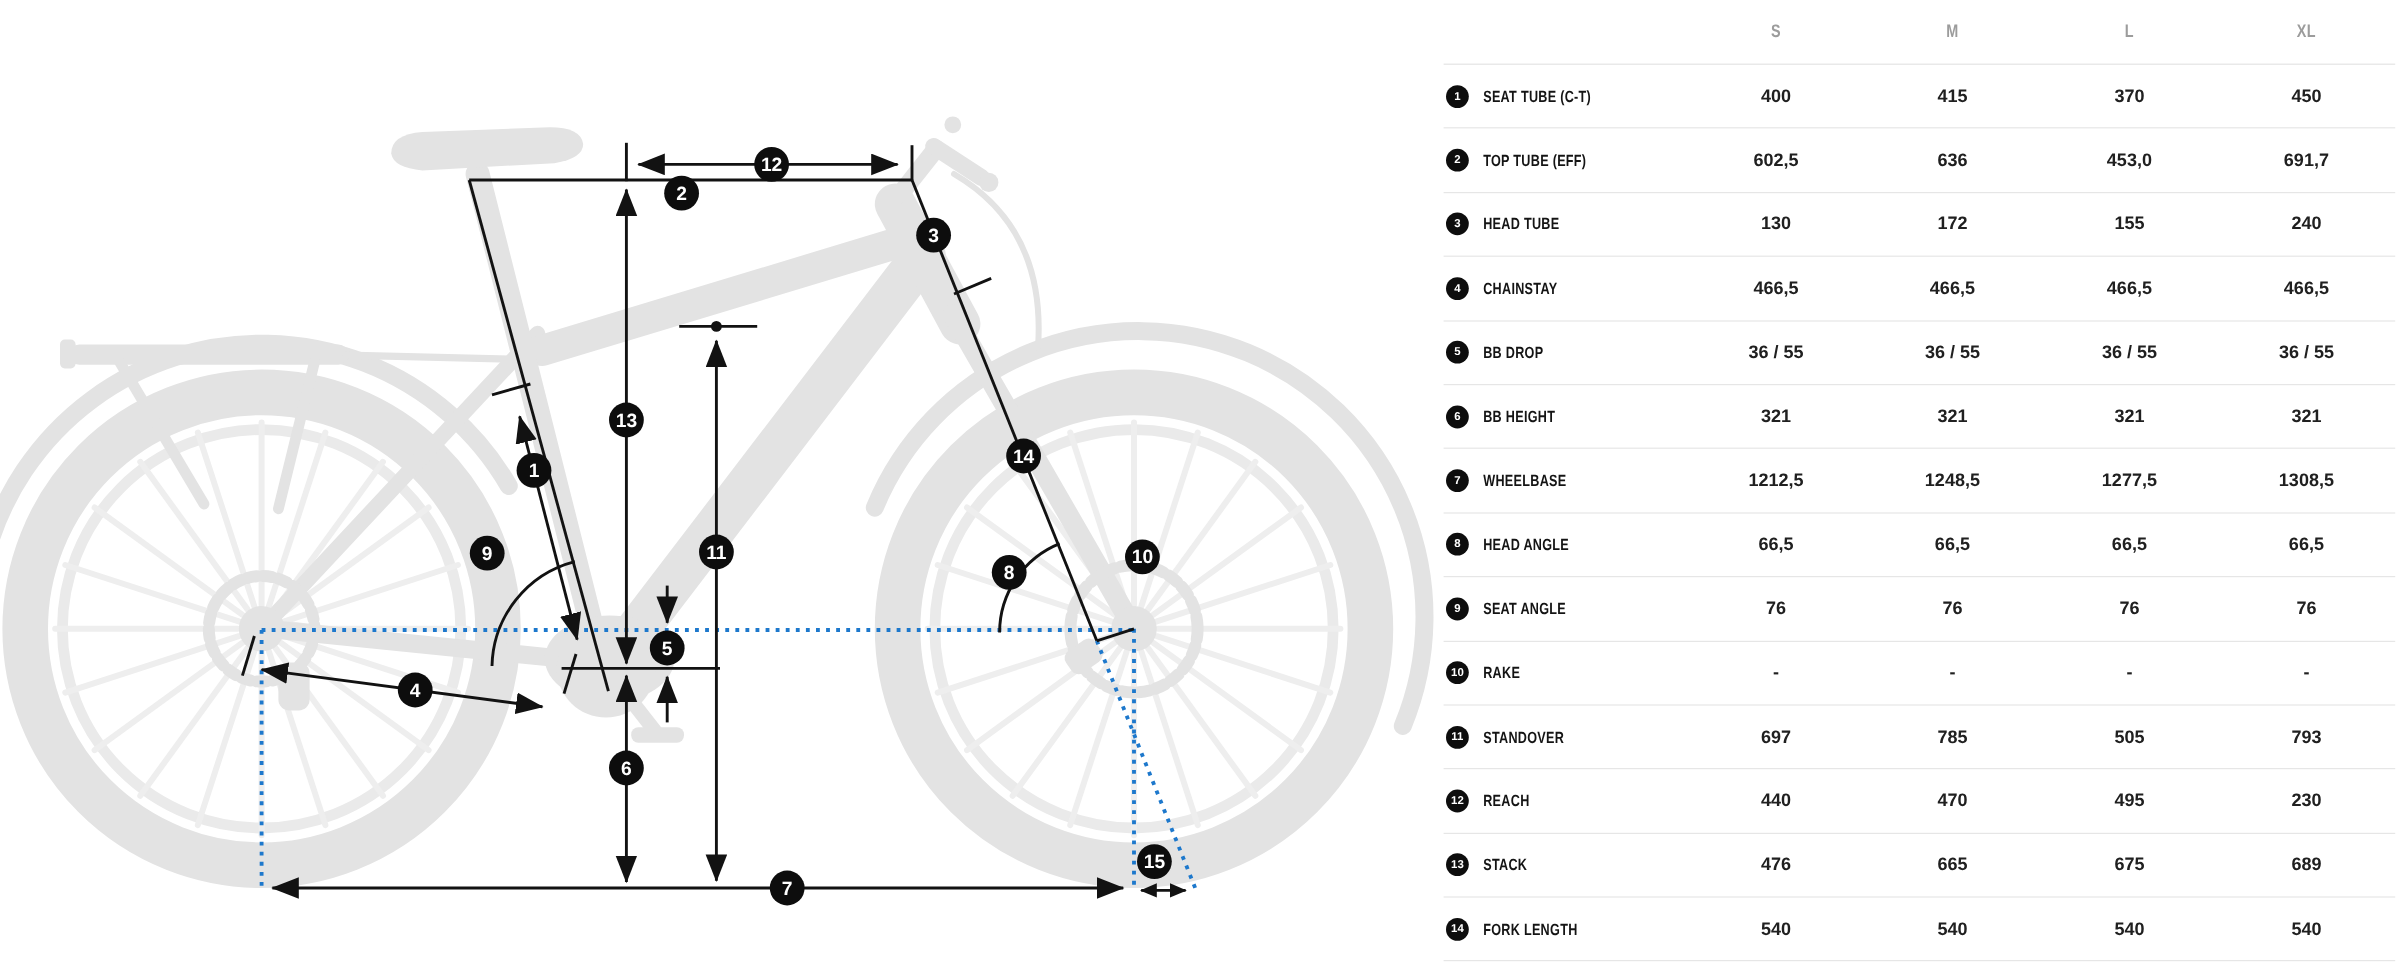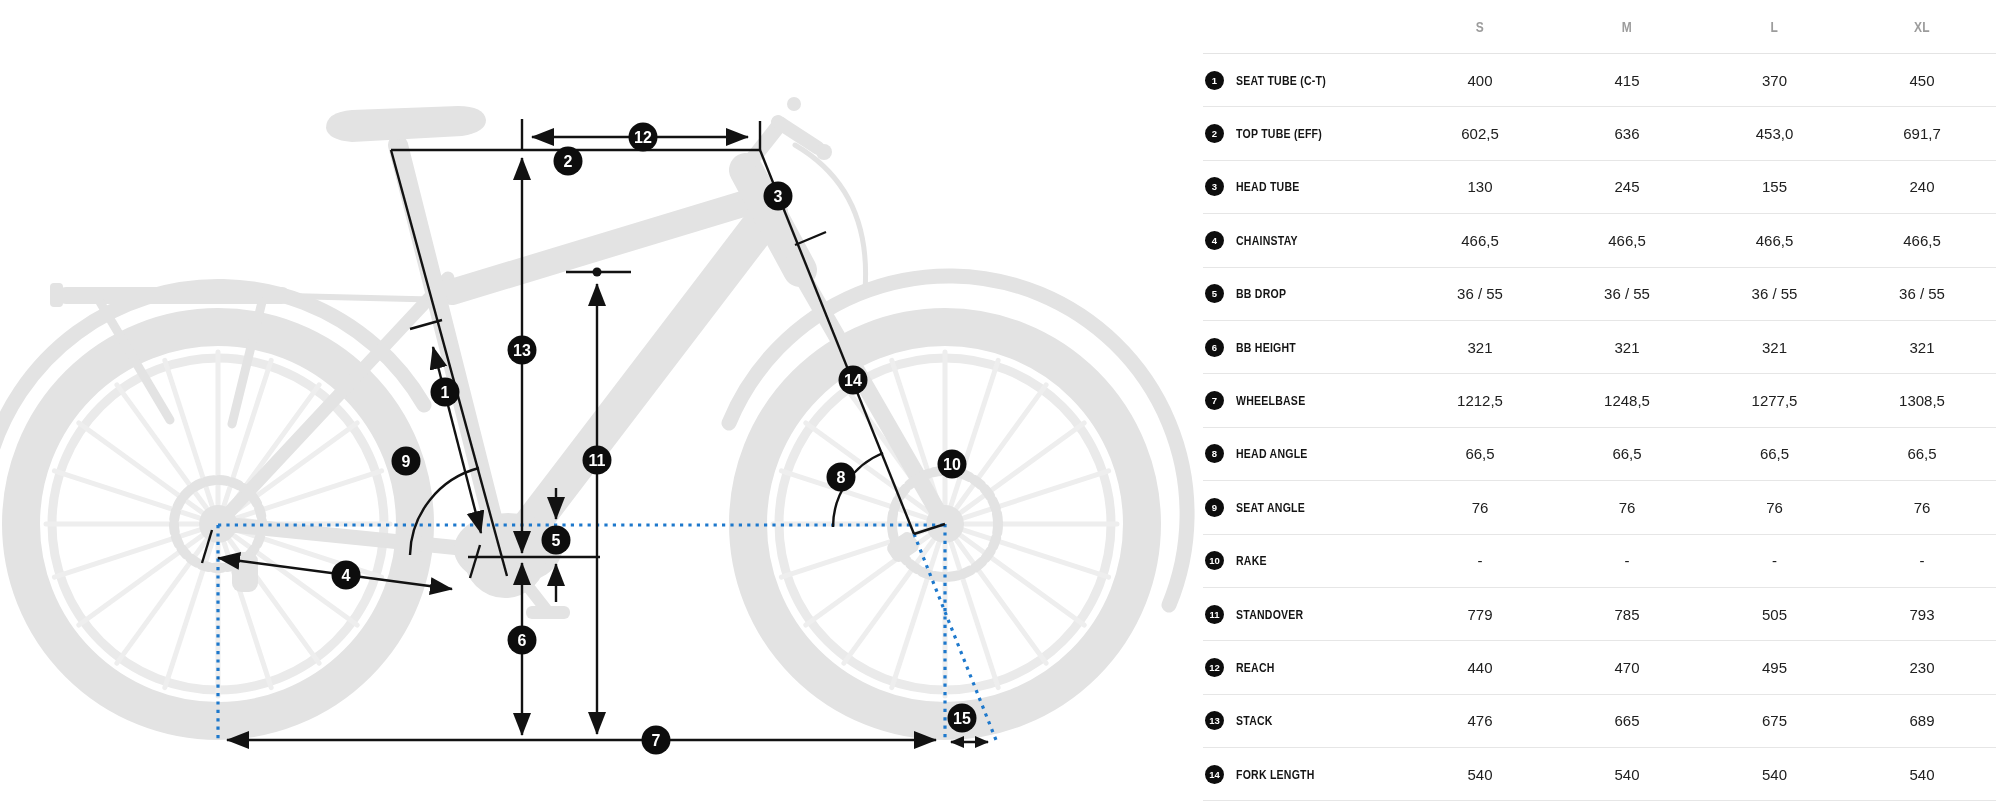--- a/index.html
+++ b/index.html
@@ -16,21 +16,21 @@
   .geo-head .size{ text-align:center;color:#9c9c9c;font-size:15px;font-weight:700;
             transform:scaleX(.8);letter-spacing:.5px;}
   .geo-row{display:grid;grid-template-columns:204px 146px 148px 147px 148px;
            height:52.4px;align-items:center;border-bottom:1px solid #e6e6e6;}
   .geo-row .labelcell{display:flex;align-items:center;gap:12px;padding-left:2px;}
   .bullet{flex:0 0 auto;width:19px;height:19px;border-radius:50%;background:#0d0d0d;
           color:#fff;display:flex;align-items:center;justify-content:center;
           font-size:9.5px;font-weight:700;}
   .rowlabel{font-size:13.5px;font-weight:700;color:#141414;letter-spacing:.3px;
           transform:scaleX(.78);transform-origin:left center;white-space:nowrap;}
-  .geo-row .val{text-align:center;font-size:15px;font-weight:400;color:#202020;}
+  .geo-row .val{text-align:center;font-size:15px;font-weight:700;color:#202020;}
 </style>
 </head>
 <body>
 
 <svg id="diagram" viewBox="0 0 1200 810" xmlns="http://www.w3.org/2000/svg">
   <defs>
     <marker id="ah" markerUnits="userSpaceOnUse" markerWidth="26" markerHeight="20" refX="22" refY="9" orient="auto-start-reverse">
       <path d="M0,0 L23,9 L0,18 Z" fill="#121212"></path>
     </marker>
     <marker id="ah-s" markerUnits="userSpaceOnUse" markerWidth="18" markerHeight="14" refX="13" refY="6" orient="auto-start-reverse">
@@ -269,21 +269,21 @@
     <div class="val">453,0</div>
     <div class="val">691,7</div>
   </div>
 
   <div class="geo-row">
     <div class="labelcell">
       <span class="bullet">3</span>
       <span class="rowlabel">HEAD TUBE</span>
     </div>
     <div class="val">130</div>
-    <div class="val">245</div>
+    <div class="val">172</div>
     <div class="val">155</div>
     <div class="val">240</div>
   </div>
 
   <div class="geo-row">
     <div class="labelcell">
       <span class="bullet">4</span>
       <span class="rowlabel">CHAINSTAY</span>
     </div>
     <div class="val">466,5</div>
@@ -356,21 +356,21 @@
     <div class="val">-</div>
     <div class="val">-</div>
     <div class="val">-</div>
   </div>
 
   <div class="geo-row">
     <div class="labelcell">
       <span class="bullet">11</span>
       <span class="rowlabel">STANDOVER</span>
     </div>
-    <div class="val">779</div>
+    <div class="val">697</div>
     <div class="val">785</div>
     <div class="val">505</div>
     <div class="val">793</div>
   </div>
 
   <div class="geo-row">
     <div class="labelcell">
       <span class="bullet">12</span>
       <span class="rowlabel">REACH</span>
     </div>

